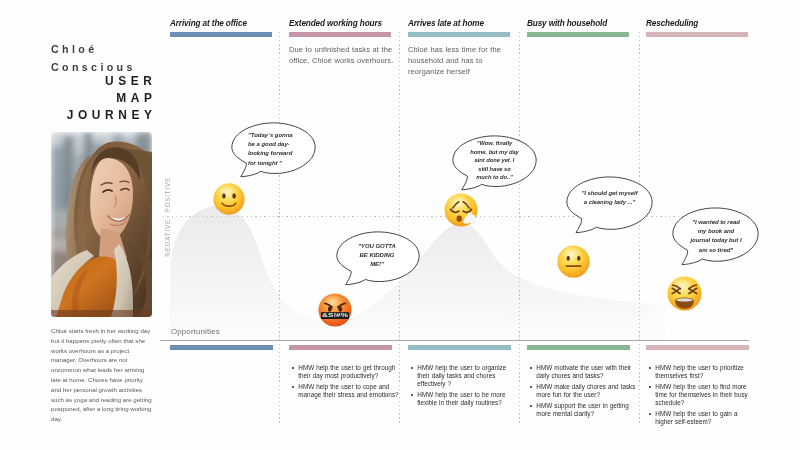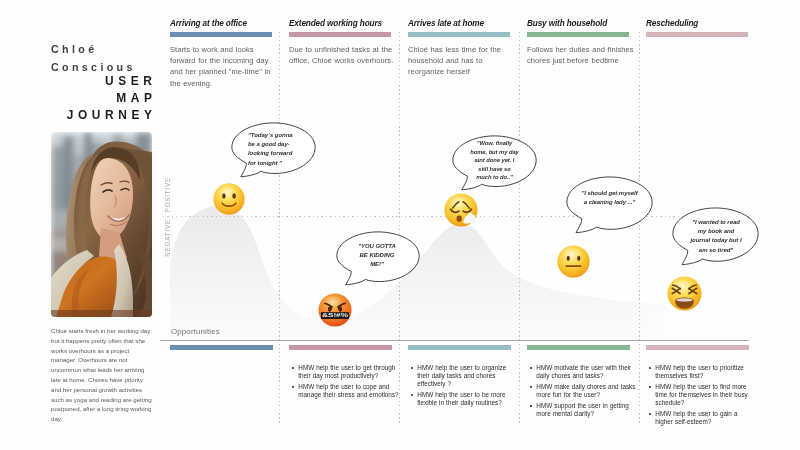--- a/index.html
+++ b/index.html
@@ -218,36 +218,34 @@
          C491,251 497,261 505,268
          C519,280 541,288 568,293
          C600,299 634,303 666,304
          L666,341 L170,341 Z"></path>
   </svg>
 
   <div id="cols">
       <div class="col" style="left: 170px;">
         <div class="col-title">Arriving at the office</div>
         <div class="col-bar" style="background: rgb(106, 142, 180);"></div>
-        <div class="col-desc">Starts to work and looks forward for the incoming day and her planned "me-time" in the evening.</div>
       </div>
       <div class="col" style="left: 289px;">
         <div class="col-title">Extended working hours</div>
         <div class="col-bar" style="background: rgb(198, 149, 168);"></div>
         <div class="col-desc">Due to unfinished tasks at the office, Chloé works overhours.</div>
       </div>
       <div class="col" style="left: 408px;">
         <div class="col-title">Arrives late at home</div>
         <div class="col-bar" style="background: rgb(149, 190, 196);"></div>
         <div class="col-desc">Chloé has less time for the household and has to reorganize herself</div>
       </div>
       <div class="col" style="left: 527px;">
         <div class="col-title">Busy with household</div>
         <div class="col-bar" style="background: rgb(134, 183, 146);"></div>
-        <div class="col-desc">Follows her duties and finishes chores just before bedtime</div>
       </div>
       <div class="col" style="left: 646px;">
         <div class="col-title">Rescheduling</div>
         <div class="col-bar" style="background: rgb(213, 180, 186);"></div>
       </div>
     </div>
   <div id="vdivs">
       <div class="vdiv" style="left: 279px; height: 392px;"></div>
       <div class="vdiv" style="left: 399px; height: 392px;"></div>
       <div class="vdiv" style="left: 519px; height: 392px;"></div>

